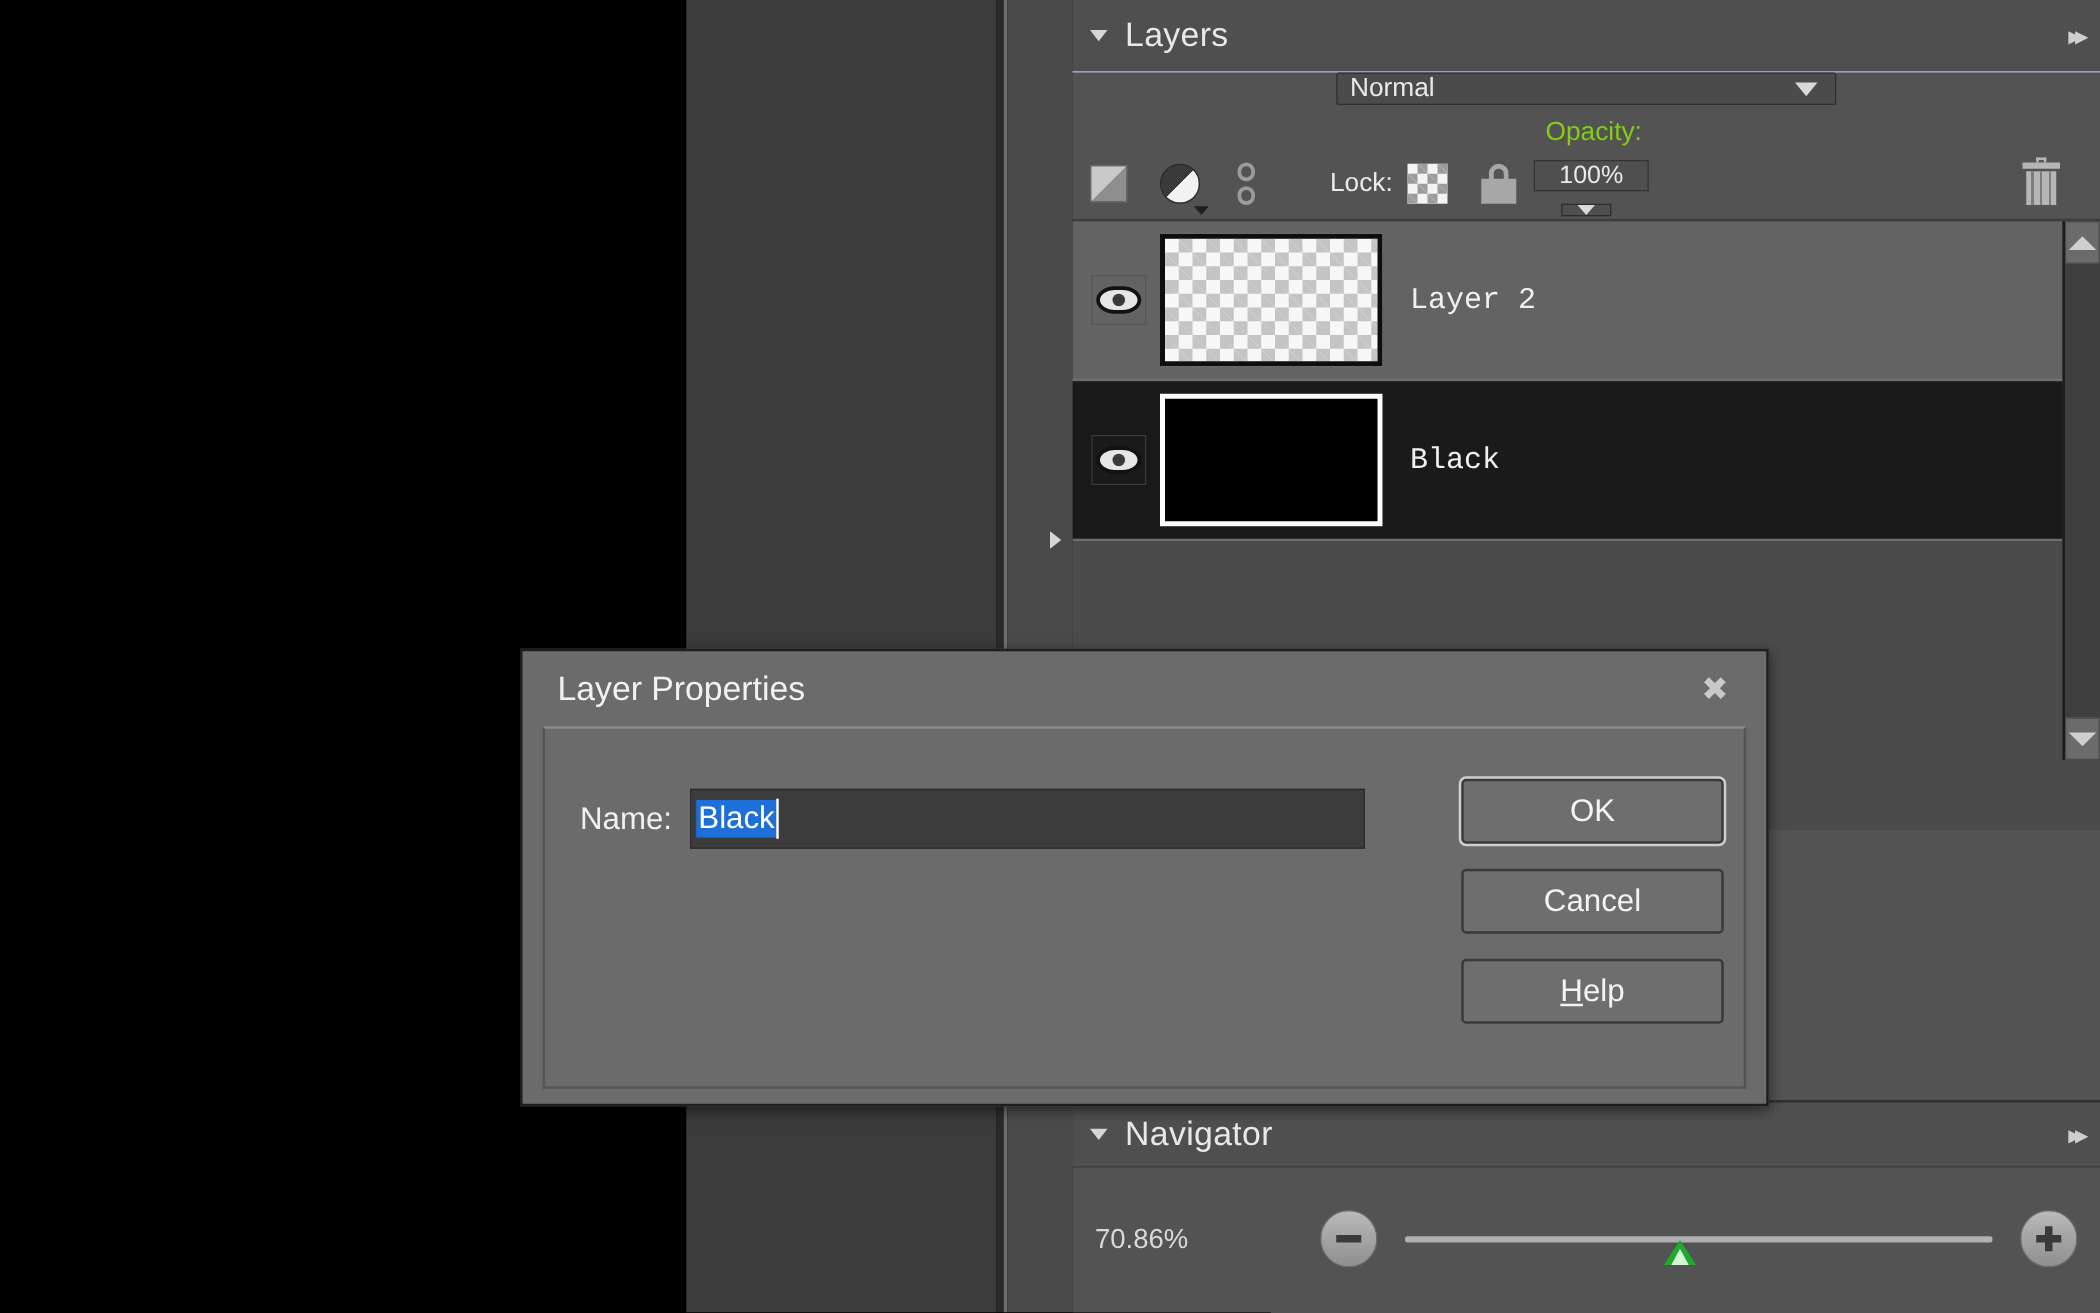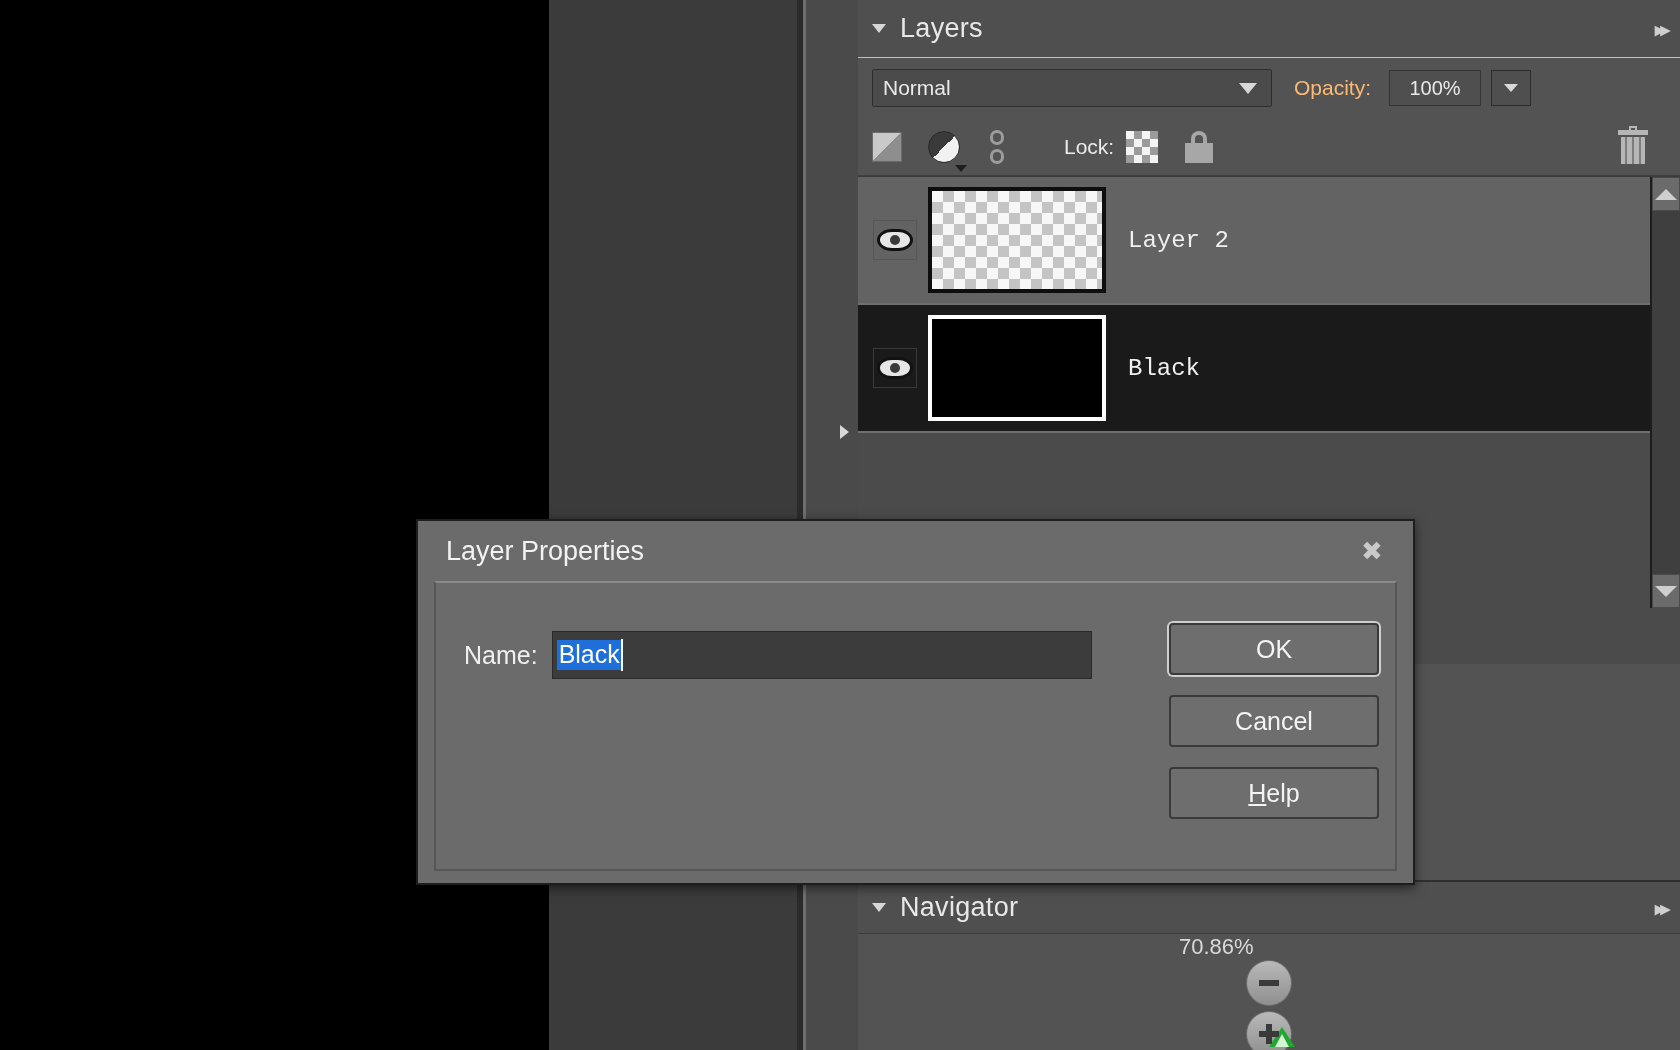--- a/index.html
+++ b/index.html
@@ -43,34 +43,34 @@
   }
   .panel-title { font-size:27px; color:#e8e8e8; letter-spacing:.3px; }
   .panel-more {
     position:absolute; right:14px; top:50%; transform:translateY(-50%);
     color:#cfcfcf; font-size:19px; letter-spacing:-4px; font-weight:bold;
   }
 
   
   .ctrl-row {
     height:60px; background:#535353;
-    display:flex; align-items:center; padding:0 14px; gap:10px;
+    display:flex; align-items:center; padding:0 14px; gap:10px;flex-direction:column;
   }
   .blend-select {
     width:400px; height:38px; background:#4b4b4b;
     border:1px solid #2e2e2e; border-radius:2px;
     display:flex; align-items:center; padding:0 10px;
     position:relative; color:#e9e9e9; font-size:21px;
   }
   .blend-select .caret {
     position:absolute; right:14px; width:0;height:0;
     border-top:11px solid #d9d9d9;
     border-left:9px solid transparent; border-right:9px solid transparent;
   }
-  .opacity-label { font-size:21px; color:#fdba74; margin-left:12px; white-space:nowrap; }
+  .opacity-label { font-size:21px; color:#84cc16; margin-left:12px; white-space:nowrap; }
   .opacity-field {
     width:92px; height:36px; background:#4f4f4f;
     border:1px solid #343434; display:flex; align-items:center;
     justify-content:center; color:#e9e9e9; font-size:20px; margin-left:8px;
   }
   .opacity-stepper {
     width:40px; height:36px; background:#4f4f4f; border:1px solid #2c2c2c;
     display:flex; align-items:center; justify-content:center;
   }
   .opacity-stepper .caret {
@@ -205,21 +205,21 @@
 
   .layers-footer { height:56px; background:#4b4b4b; }
 
   
   .nav-panel { position:absolute; left:858px; top:880px; width:822px; height:170px; background:#535353; }
   .nav-header {
     position:relative; height:54px; background:#4f4f4f;
     border-top:2px solid #2f2f2f; border-bottom:1px solid #3a3a3a;
     display:flex; align-items:center; padding-left:14px;
   }
-  .nav-body { height:114px; display:flex; align-items:center; padding:0 18px;flex-direction:column; }
+  .nav-body { height:114px; display:flex; align-items:center; padding:0 18px; }
   .zoom-value { font-size:22px; color:#d9d9d9; width:180px; }
   .zoom-btn {
     width:46px;height:46px;border-radius:50%;
     background:linear-gradient(#b9b9b9,#8f8f8f);
     border:1px solid #6c6c6c;
     display:flex;align-items:center;justify-content:center;flex:none;
   }
   .zoom-btn .minus { width:20px;height:6px;background:#3a3a3a; }
   .zoom-btn .plus  { position:relative; width:20px;height:20px; }
   .zoom-btn .plus::before,.zoom-btn .plus::after {

